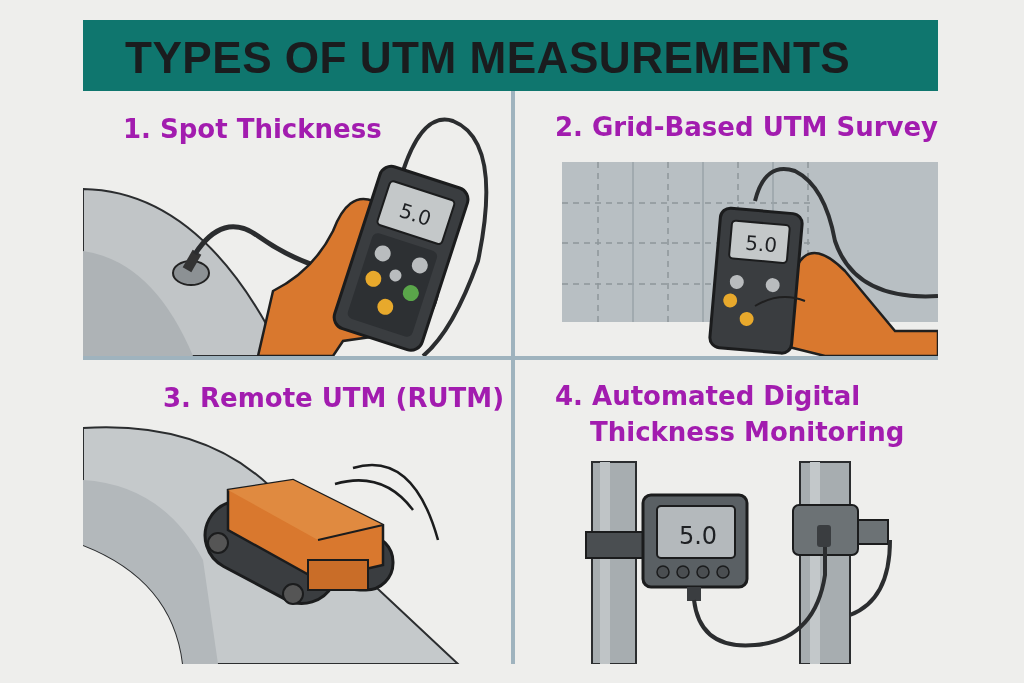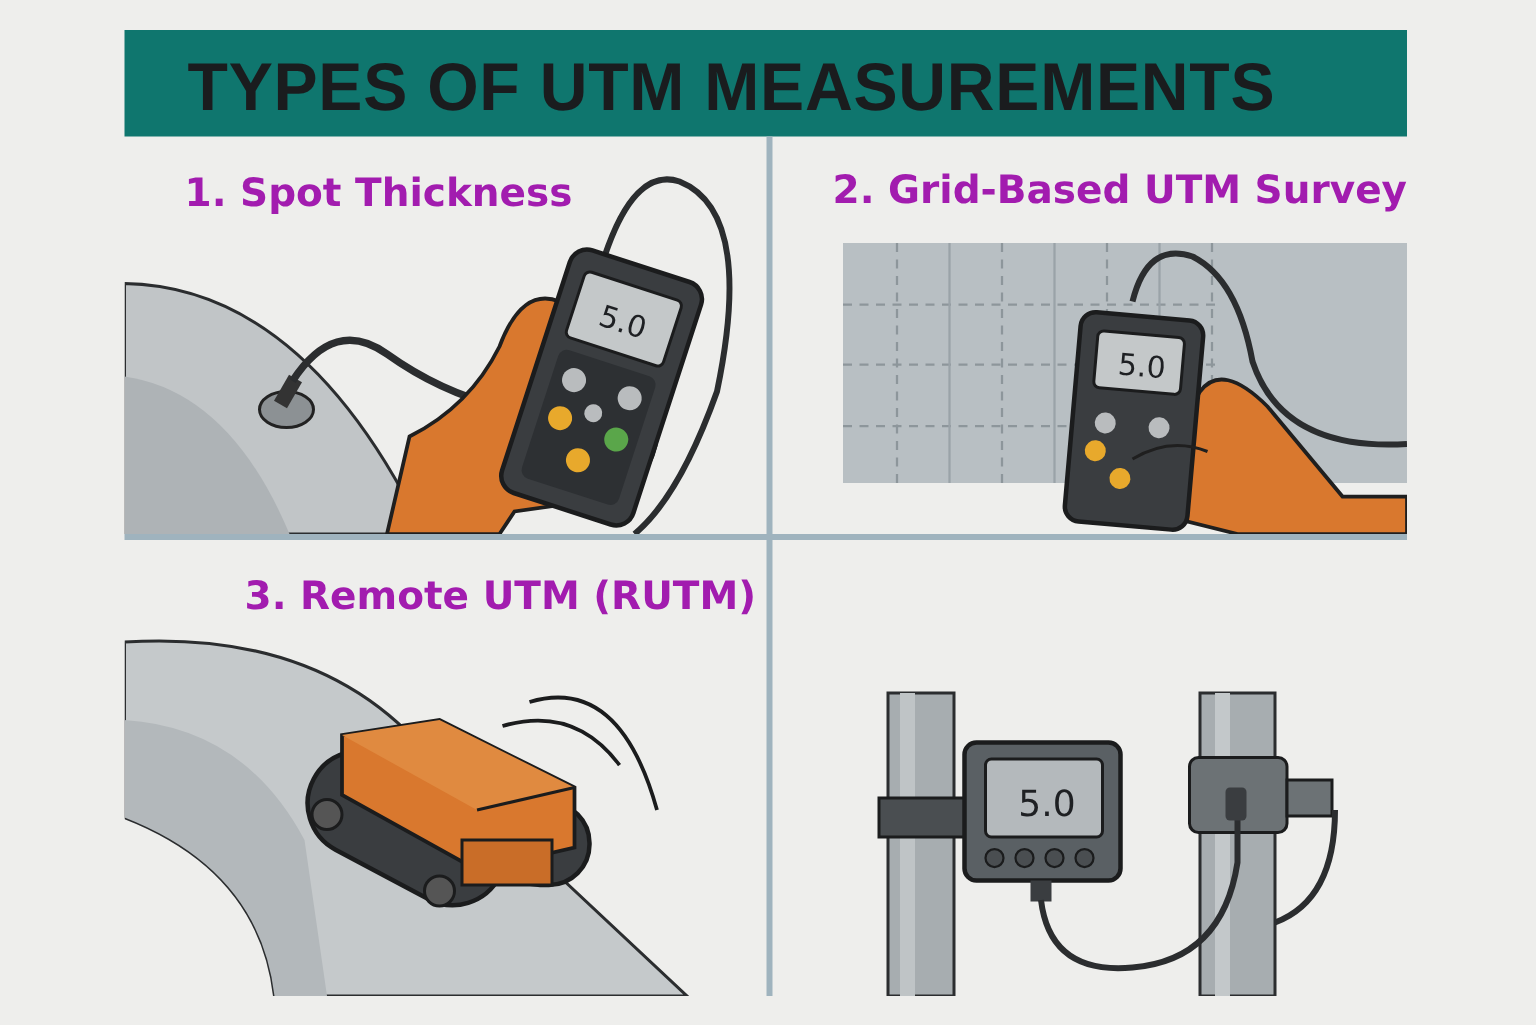--- a/index.html
+++ b/index.html
@@ -168,13 +168,18 @@
       <circle cx="168" cy="212" r="6" fill="#4a4e51" stroke="#1b1c1d" stroke-width="1.5"></circle>
       <circle cx="188" cy="212" r="6" fill="#4a4e51" stroke="#1b1c1d" stroke-width="1.5"></circle>
       <circle cx="208" cy="212" r="6" fill="#4a4e51" stroke="#1b1c1d" stroke-width="1.5"></circle>
       <rect x="172" y="227" width="14" height="14" fill="#3a3d40"></rect>
     </g>
 
     <path d="M179 240 Q185 290 240 285 Q300 280 310 215 L310 175" fill="none" stroke="#2b2d2f" stroke-width="4"></path>
     <rect x="302" y="165" width="14" height="22" rx="3" fill="#3a3d40"></rect>
     <path d="M335 255 Q375 240 375 180" fill="none" stroke="#2b2d2f" stroke-width="4"></path>
   </svg>
+  <div class="panel-title">
+    <span class="num">4.</span>
+    <span>Automated Digital</span>
+    <span class="l2">Thickness Monitoring</span>
+  </div>
 </div>
 
 </body></html>

